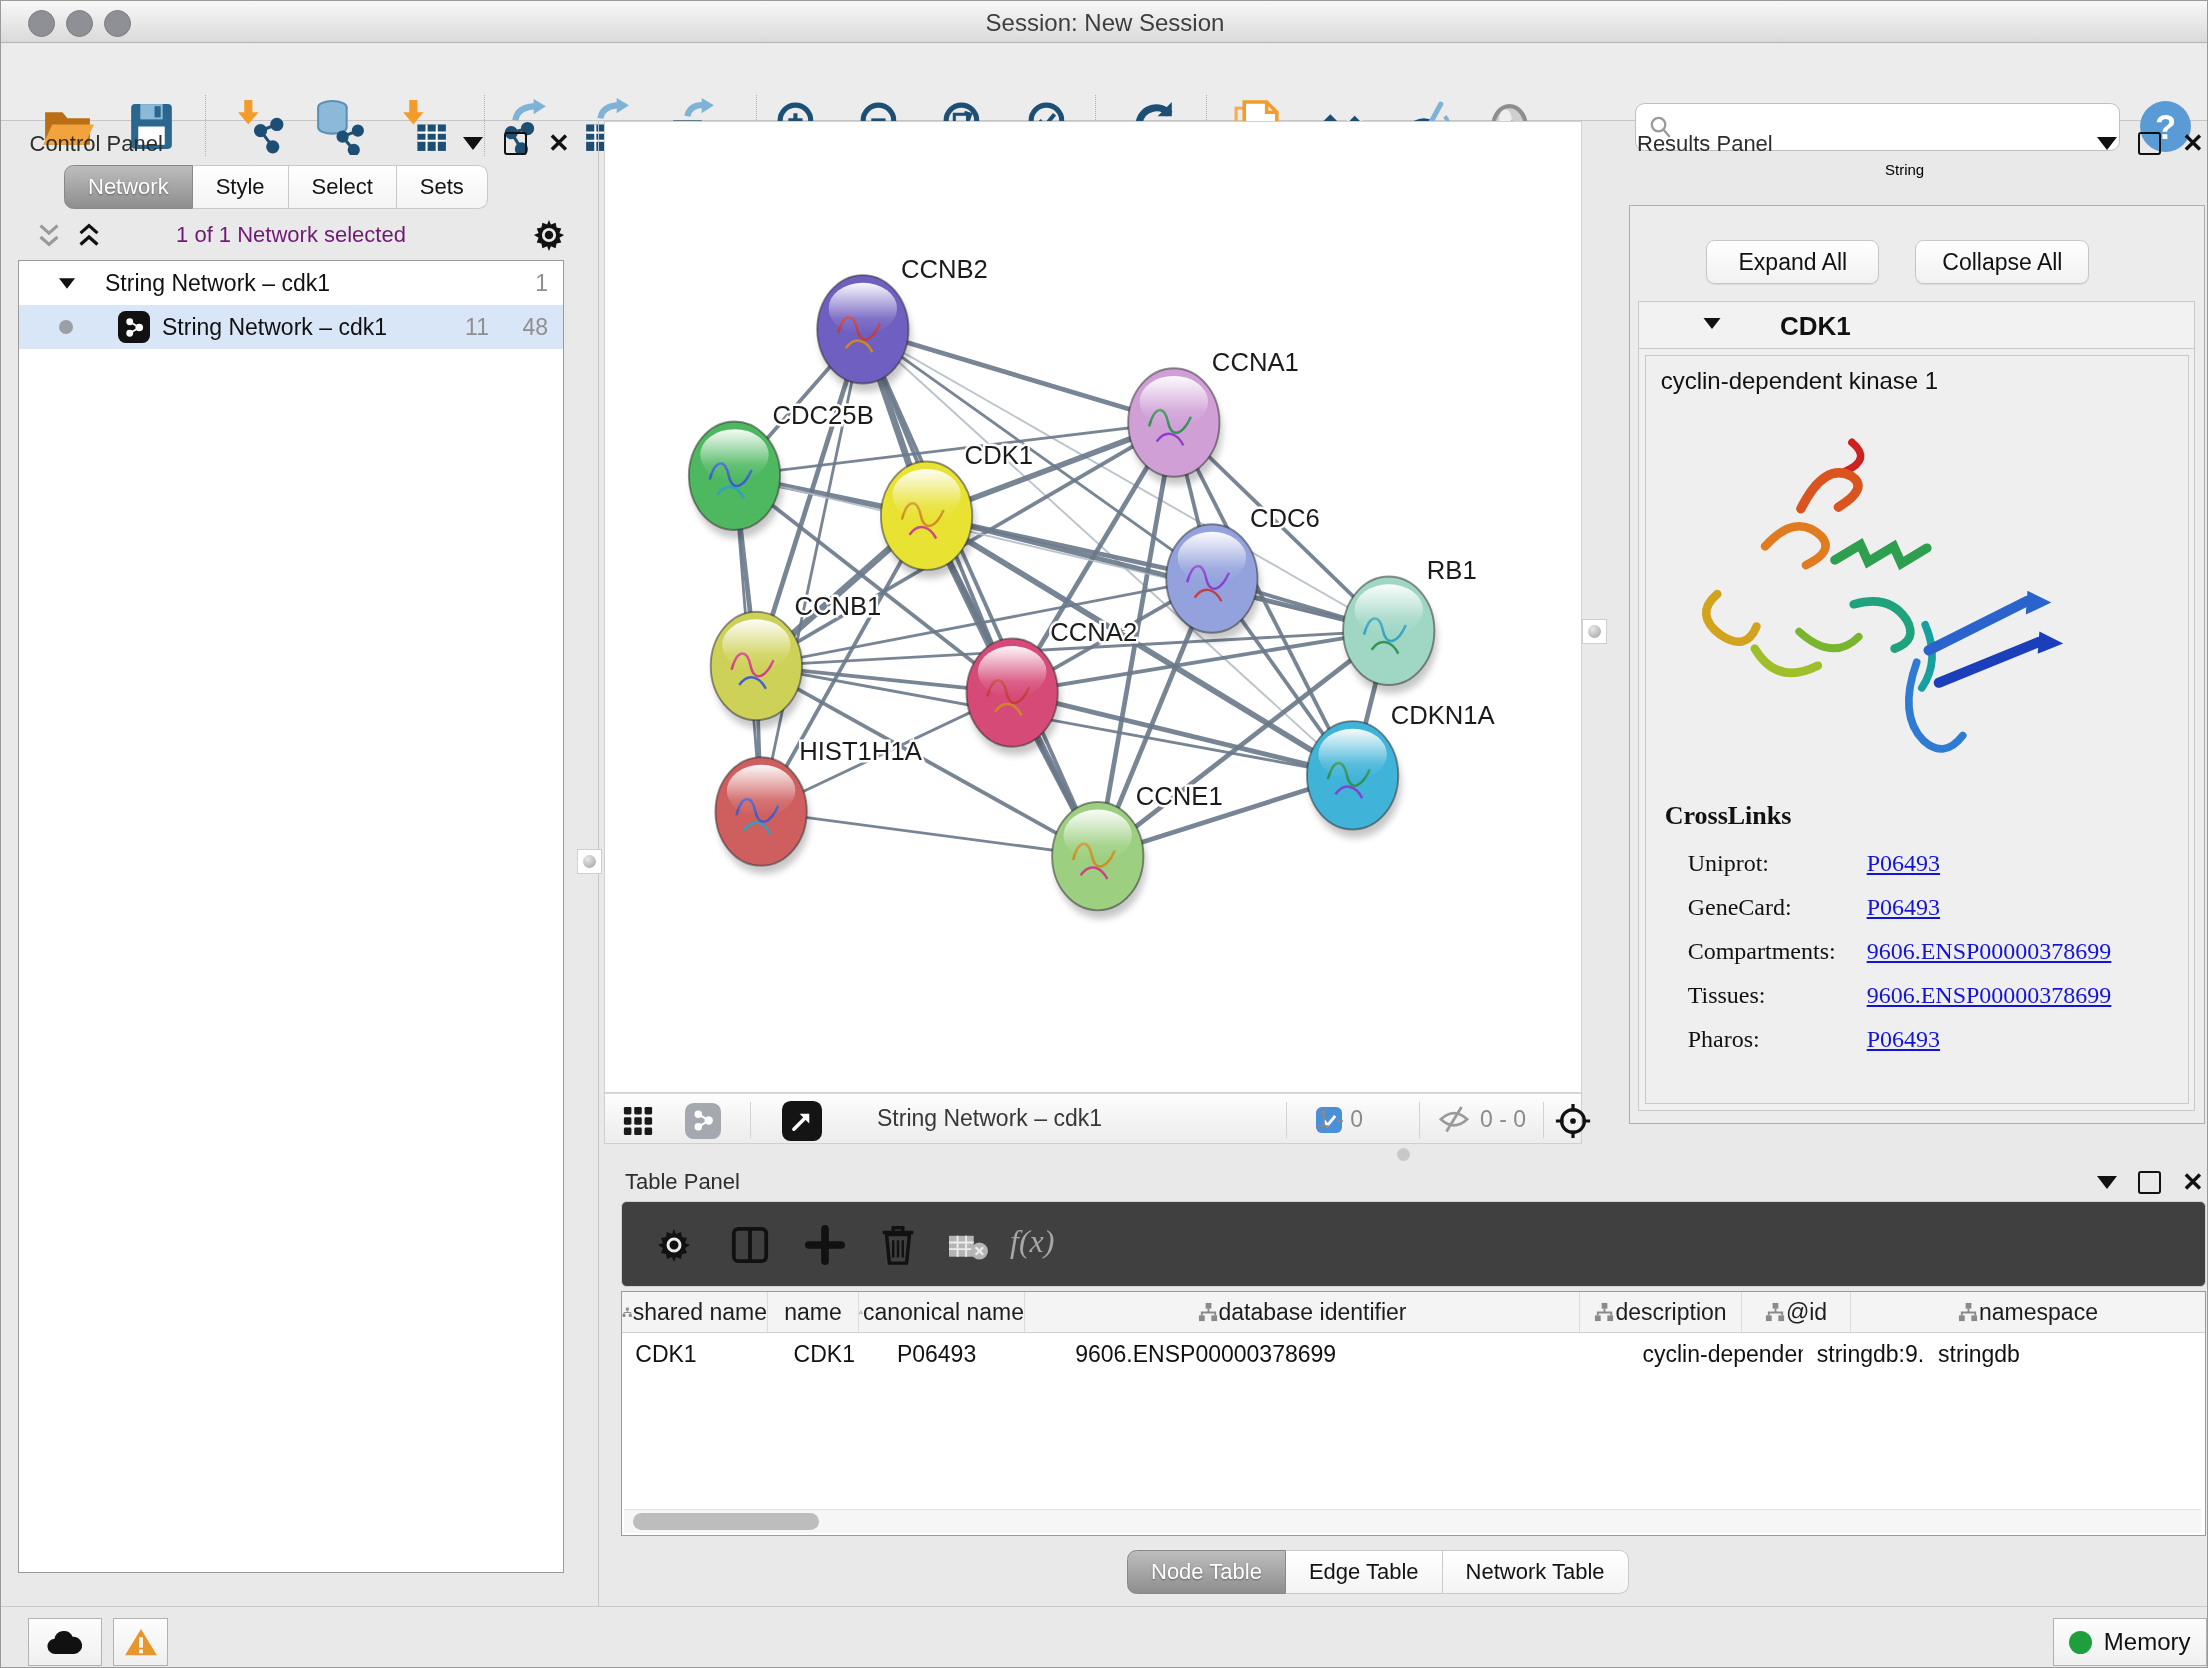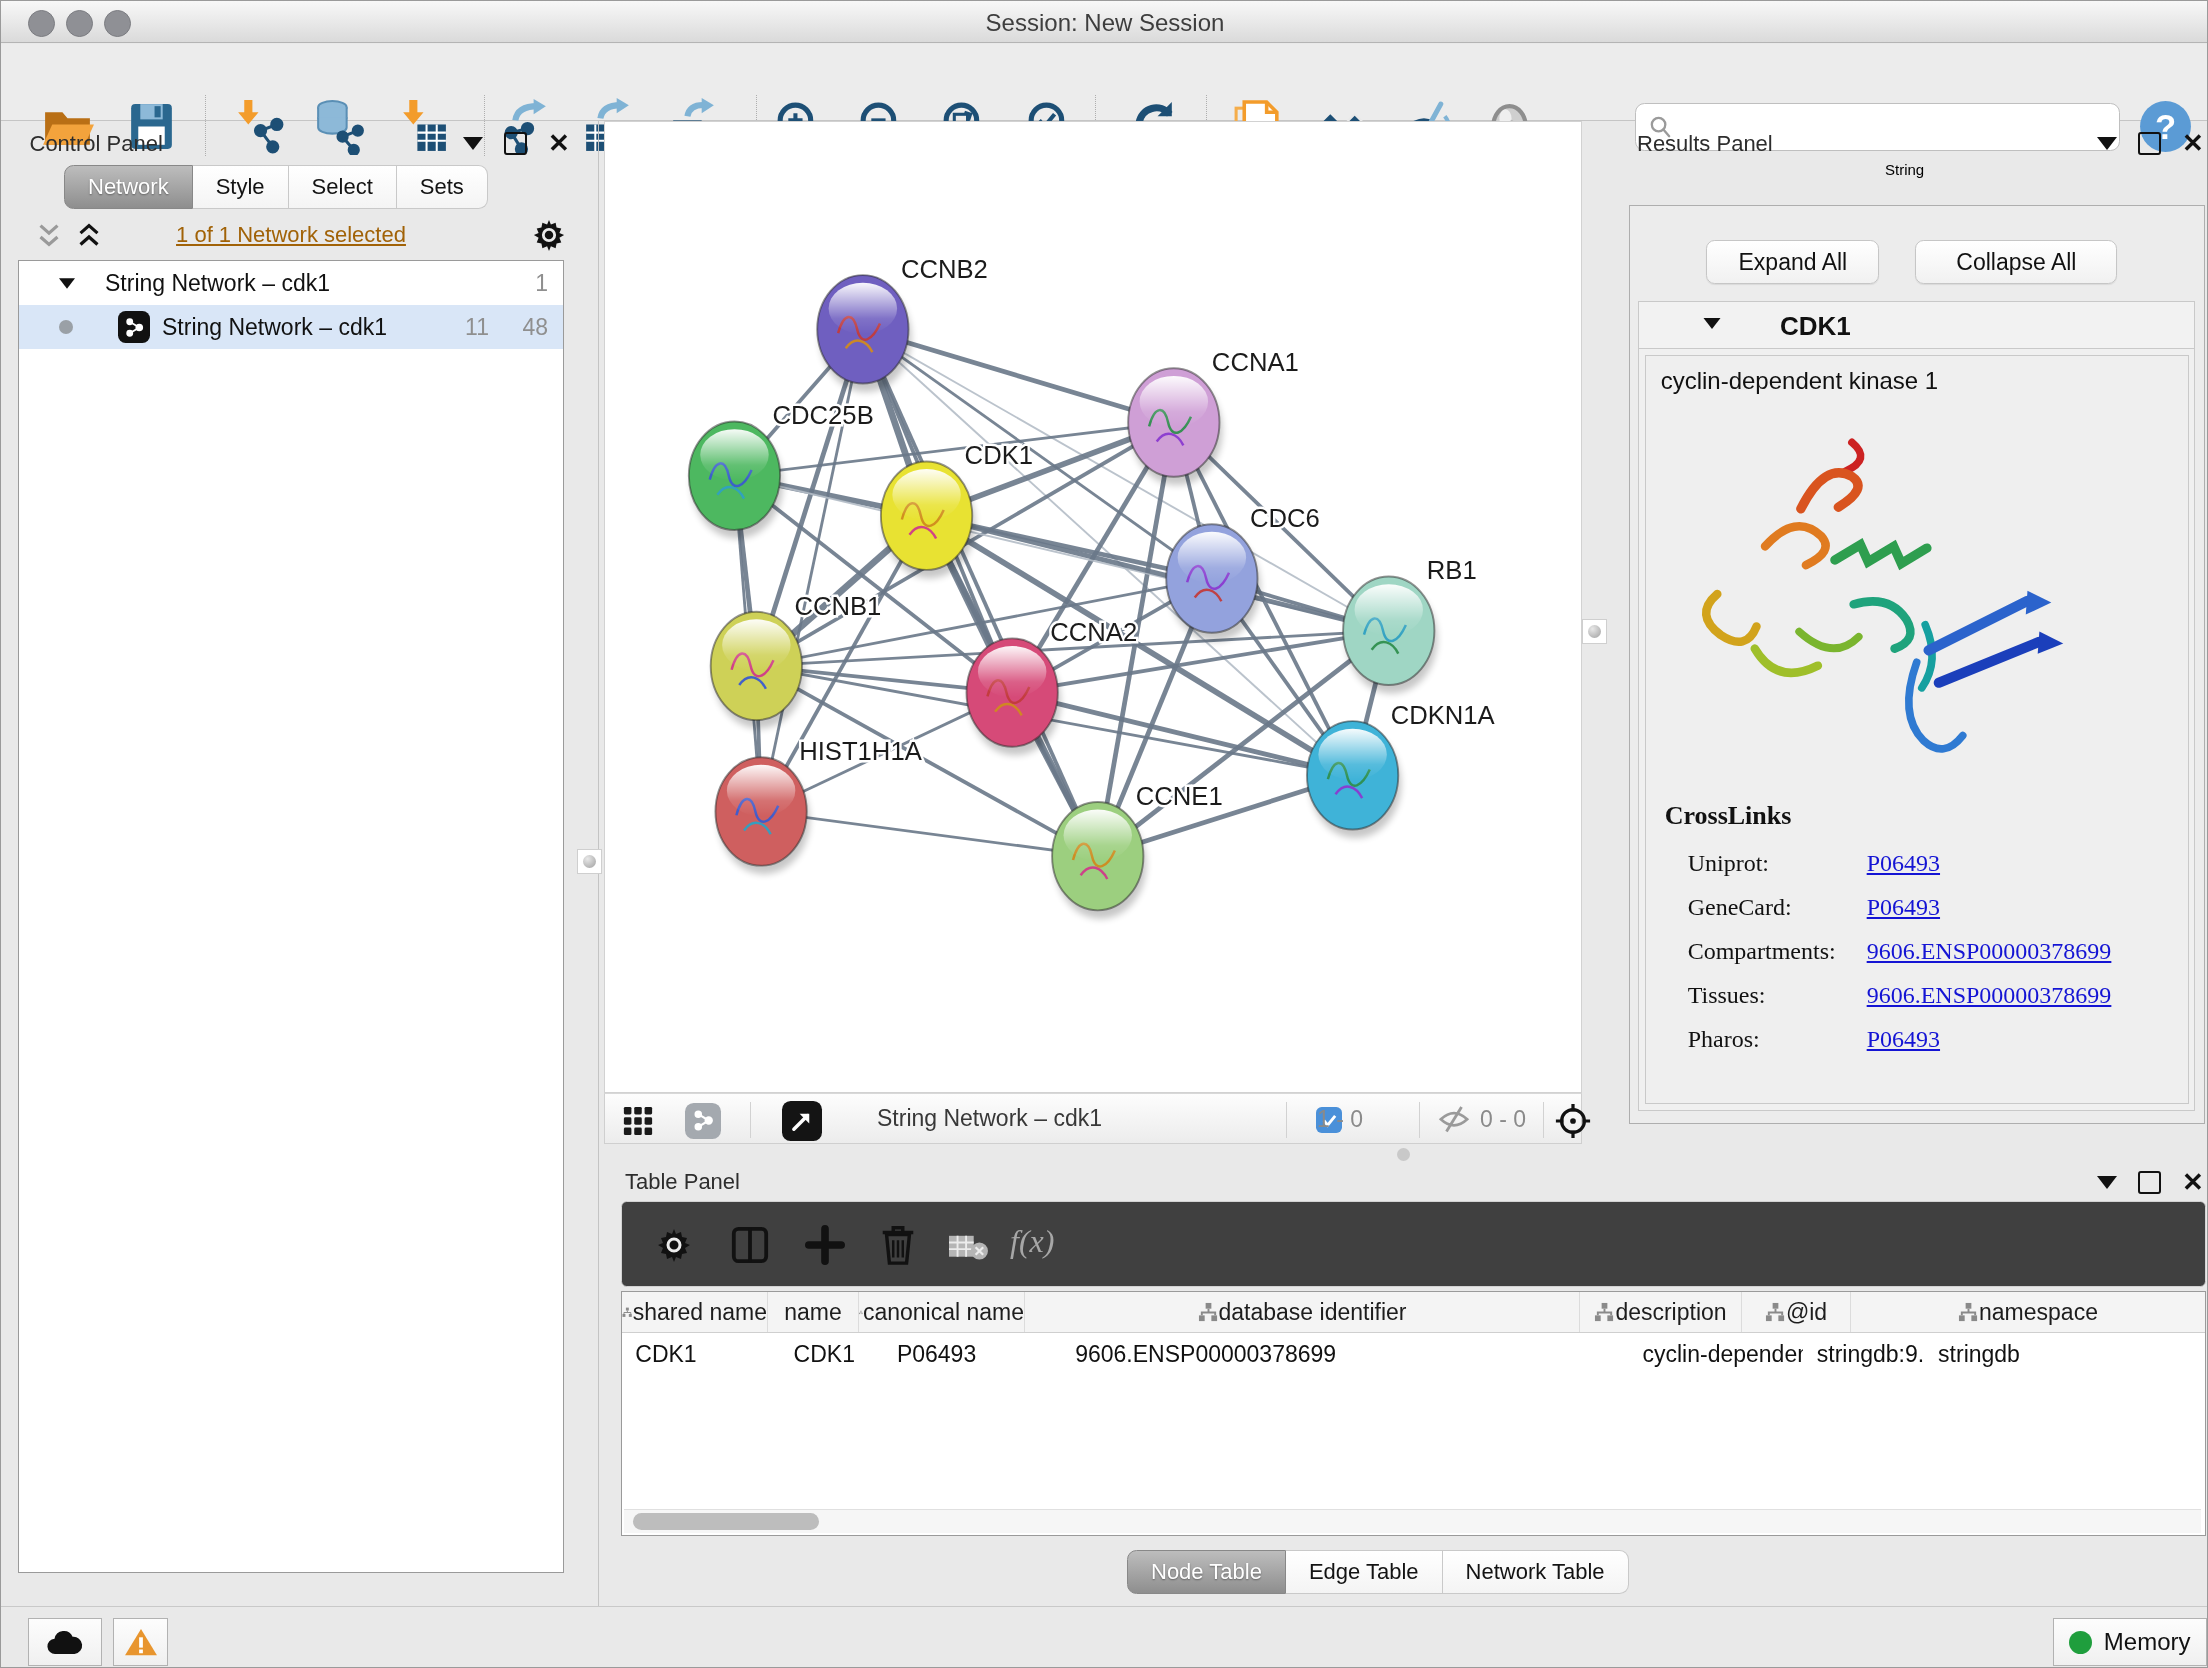--- a/index.html
+++ b/index.html
@@ -28,21 +28,21 @@
   .seg{display:flex;}
   .seg .tab{height:42px;line-height:42px;padding:0 23px;background:linear-gradient(#ffffff,#f4f4f4);
             border:1px solid #c9c9c9;border-left-width:0;font-size:22px;color:#131313;text-align:center;}
   .seg .tab:first-child{border-left-width:1px;border-radius:9.5px 0 0 9.5px;}
   .seg .tab:last-child{border-radius:0 9.5px 9.5px 0;}
   .seg .tab.sel{background:linear-gradient(#bdbdbd,#8e8e8e);color:#fff;border-color:#888;
                 text-shadow:0 1px 1.9px rgba(0,0,0,.4);}
   .btn{background:linear-gradient(#ffffff,#f1f1f1);border:1px solid #c6c6c6;border-radius:8.6px;
        font-size:23px;color:#111;display:flex;align-items:center;justify-content:center;box-shadow:0 1px 1px rgba(0,0,0,.08);}
   
-  .cp-status{font-size:22px;color:#a16207;text-decoration:underline;}
+  .cp-status{font-size:22px;color:#701a75;}
   .list{background:#fff;border:1.9px solid #9a9a9a;}
   .trow{position:relative;height:44px;display:flex;align-items:center;font-size:23px;color:#111;}
   .trow .cnt{position:absolute;color:#8f8f8f;}
   .selrow{background:#d9e6f7;}
   .appicon{width:32px;height:32px;border-radius:7.6px;background:#111;display:flex;align-items:center;justify-content:center;}
   
   .canvas{left:603px;top:120px;width:978px;height:972px;background:#fff;border:1px solid #d2d2d2;}
   .ntb{left:603px;top:1092px;width:978px;height:51px;background:linear-gradient(#fdfdfd,#ececec);
        border:1px solid #cfcfcf;border-top:1px solid #d8d8d8;}
   .vsep{position:absolute;top:7.6px;height:36px;width:0;border-left:1px solid #d2d2d2;}
@@ -521,21 +521,21 @@
   <div class="abs" style="left:1617px;top:120px;width:592px;height:1012px">
     <div class="abs ptitle" style="left:19px;top:9.5px">Results Panel</div>
     <div class="wbtns" style="left:479px;top:11.4px">
       <span class="tri"></span>
       <span class="sqr"></span>
       <span class="xx">✕</span>
     </div>
     <div class="abs tab sel" style="left:240px;top:40px;border-radius:9.5px;padding:0 27px">String</div>
     <div class="abs card" style="left:11.4px;top:84px;width:576px;height:919px">
       <div class="abs btn" style="left:76px;top:34px;width:173px;height:44px">Expand All</div>
-      <div class="abs btn" style="left:285px;top:34px;width:202px;height:44px">Collapse All</div>
+      <div class="abs btn" style="left:285px;top:34px;width:174px;height:44px">Collapse All</div>
       <div class="abs subcard" style="left:7.6px;top:95px;width:557px;height:810px">
         <div style="position:relative;height:46px;border-bottom:1px solid #c9c9c9;background:#f2f2f2">
           <span class="tri" style="position:absolute;left:63px;top:15px;transform:scale(.85)"></span>
           <span style="position:absolute;left:141px;top:8.6px;font-size:26px;font-weight:bold;color:#111">CDK1</span>
         </div>
         <div class="abs subcard" style="left:5.7px;top:53px;width:544px;height:749px;background:#efefef">
           <div class="abs serif" style="left:15px;top:11.4px;font-size:24px;color:#111;font-family:'Liberation Sans',sans-serif">cyclin-dependent kinase 1</div>
           <svg class="abs" style="left:27px;top:61px" width="409" height="361" viewBox="0 0 480 400">
             <g fill="none" stroke-linecap="round">
               <path d="M210 18q24 20-8 34" stroke="#cc2222" stroke-width="9"></path>

